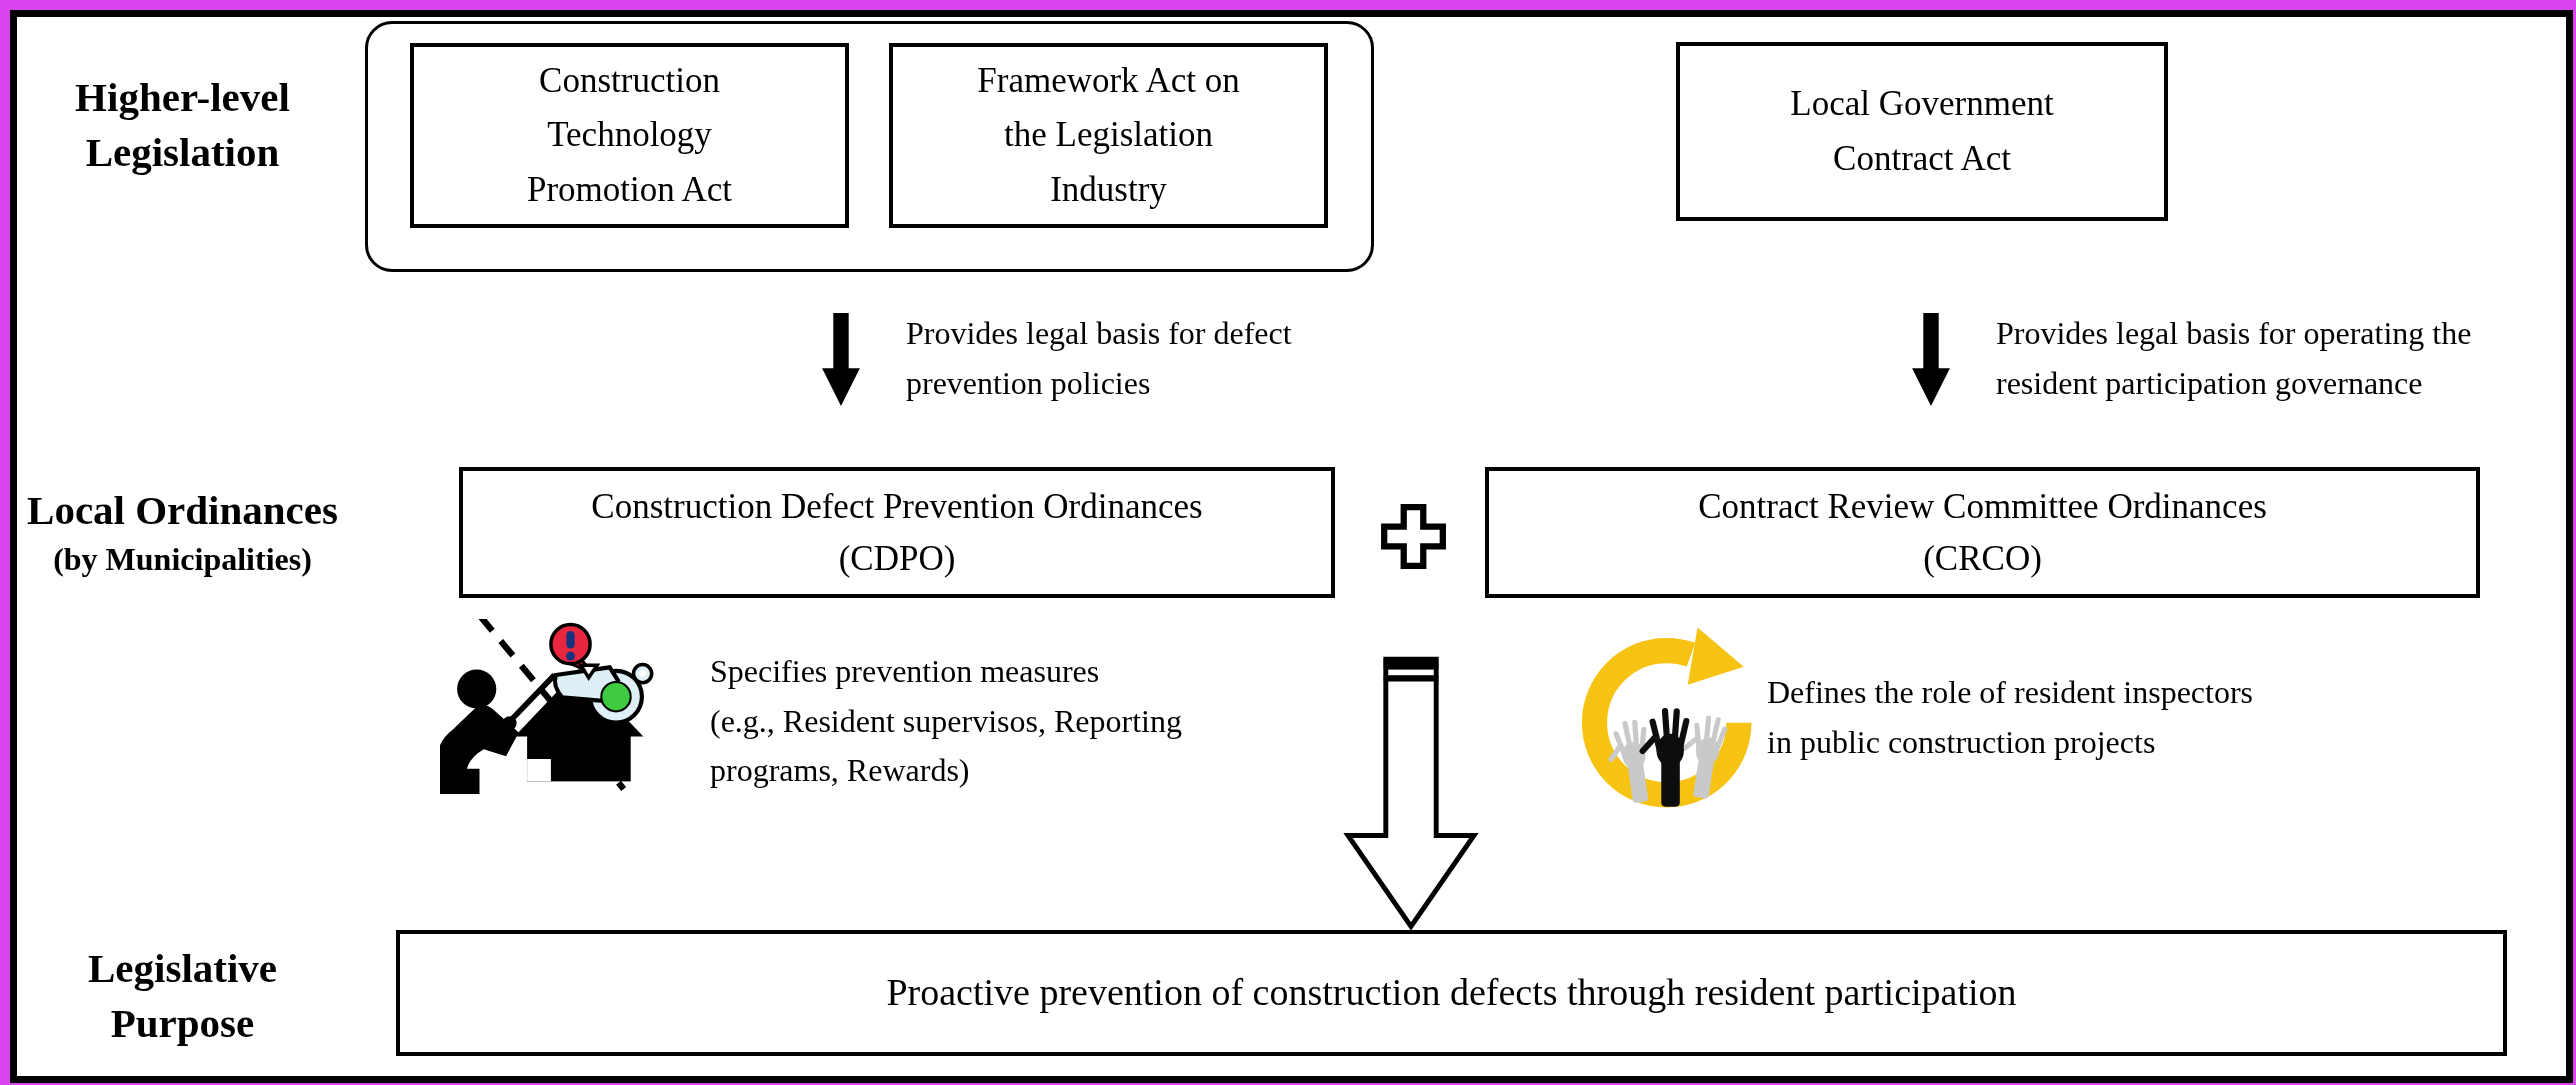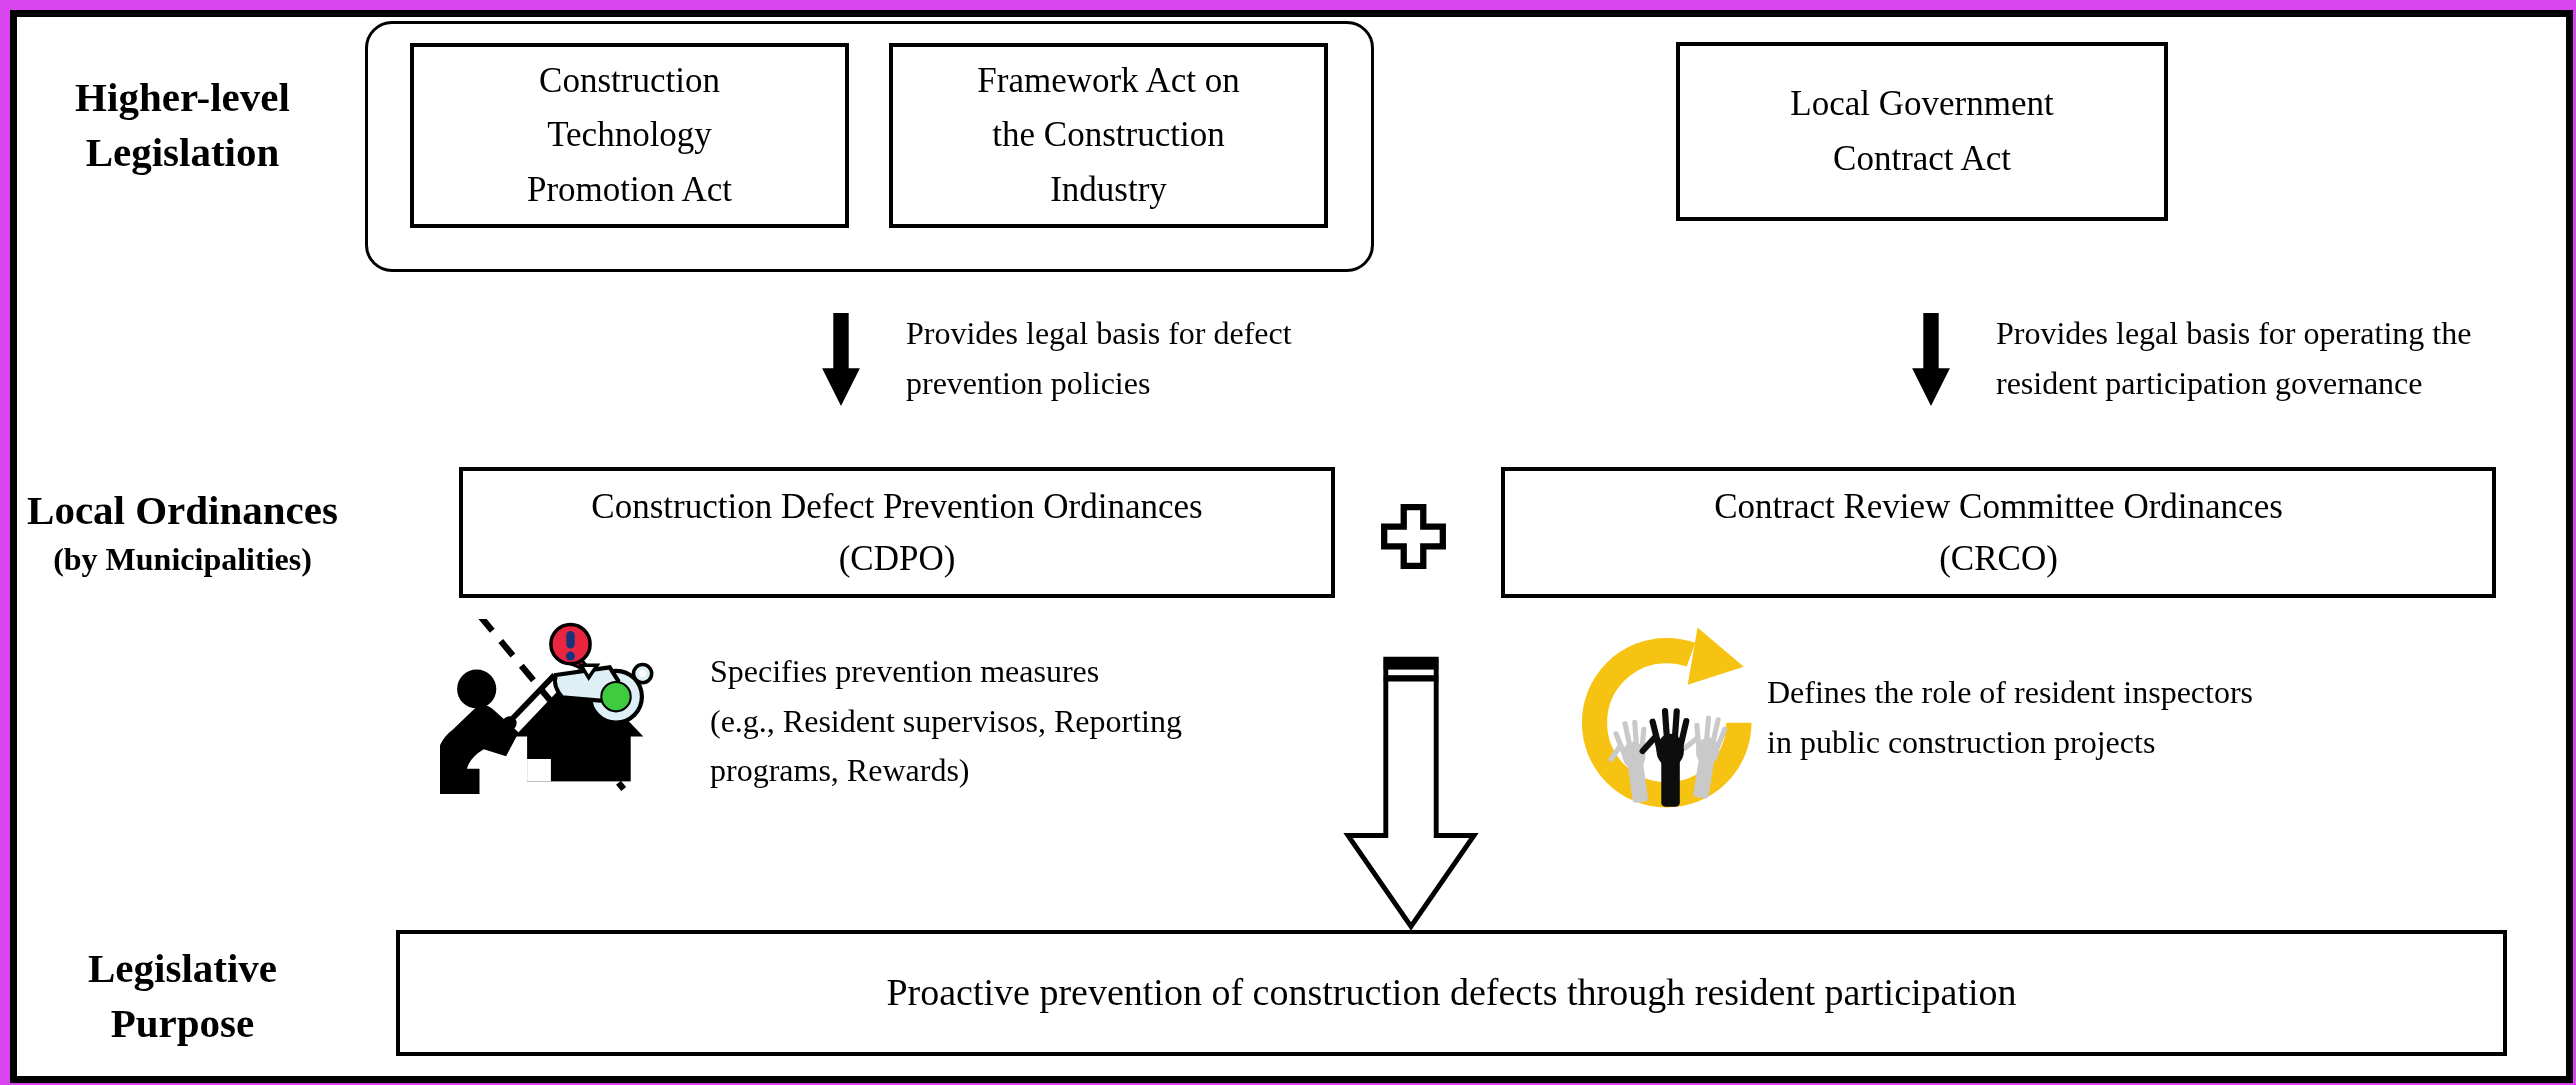--- a/index.html
+++ b/index.html
@@ -60,21 +60,21 @@
   <div id="rounded-group" class="abs"></div>
 
   <div class="abs box act-text" style="left:410px;top:43px;width:431px;height:177px;">
     <div>Construction</div>
     <div>Technology</div>
     <div>Promotion Act</div>
   </div>
 
   <div class="abs box act-text" style="left:889px;top:43px;width:431px;height:177px;">
     <div>Framework Act on</div>
-    <div>the Construction</div>
+    <div>the Legislation</div>
     <div>Industry</div>
   </div>
 
   <div class="abs box act-text" style="left:1676px;top:42px;width:484px;height:171px;">
     <div>Local Government</div>
     <div>Contract Act</div>
   </div>
 
   <div class="abs" style="left:822px;top:313px;">
     <svg width="38" height="93" viewBox="0 0 54 133">
@@ -105,21 +105,21 @@
     <div>Construction Defect Prevention Ordinances</div>
     <div>(CDPO)</div>
   </div>
 
   <div class="abs" style="left:1380px;top:503px;">
     <svg width="67" height="67" viewBox="0 0 96 96">
       <path d="M34 6 H62 V34 H90 V62 H62 V90 H34 V62 H6 V34 H34 Z" fill="#fff" stroke="#000" stroke-width="9" stroke-linejoin="miter"></path>
     </svg>
   </div>
 
-  <div class="abs box ord-text" style="left:1485px;top:467px;width:987px;height:123px;border-width:4.2px;margin-left:16px;">
+  <div class="abs box ord-text" style="left:1485px;top:467px;width:987px;height:123px;border-width:4.2px;">
     <div>Contract Review Committee Ordinances</div>
     <div>(CRCO)</div>
   </div>
 
   <div class="abs" style="left:440px;top:619px;">
     <svg width="261" height="217" viewBox="0 0 372 310">
 
       <g stroke="#000" stroke-width="9" stroke-dasharray="27 19">
         <line x1="57" y1="-4" x2="170" y2="132"></line>
         <line x1="196" y1="163" x2="262" y2="243"></line>

